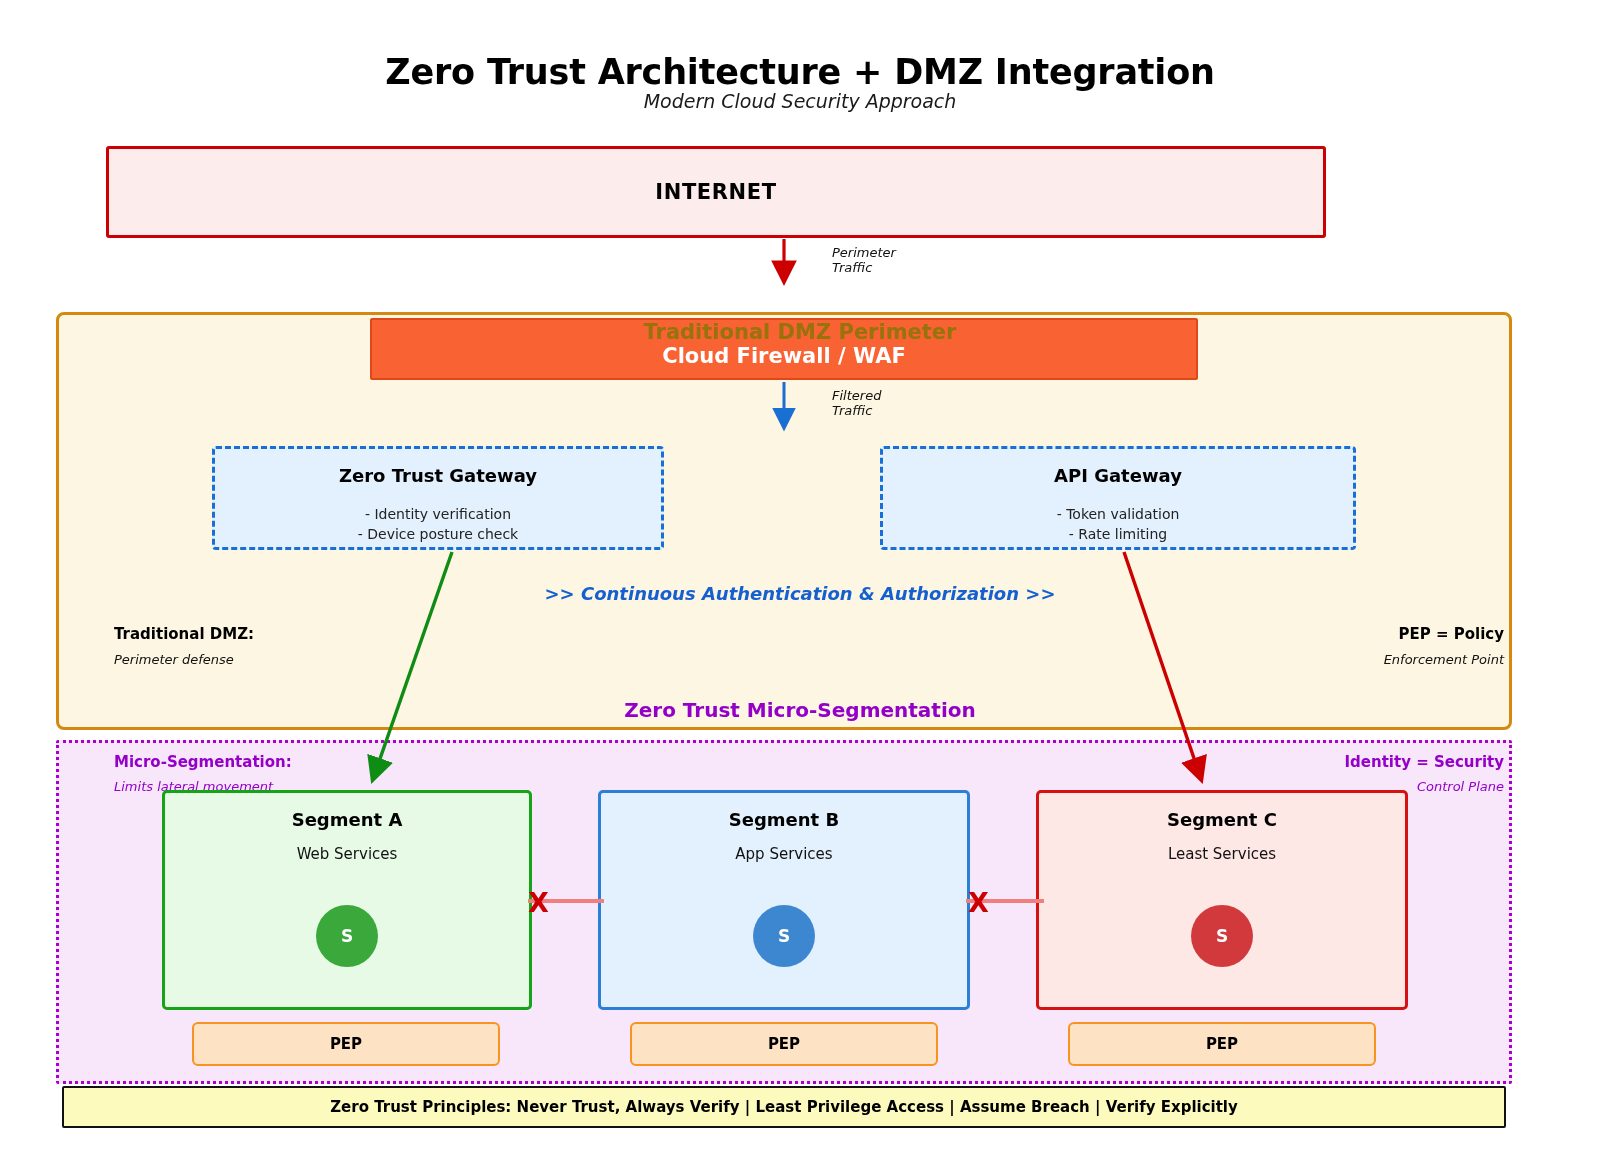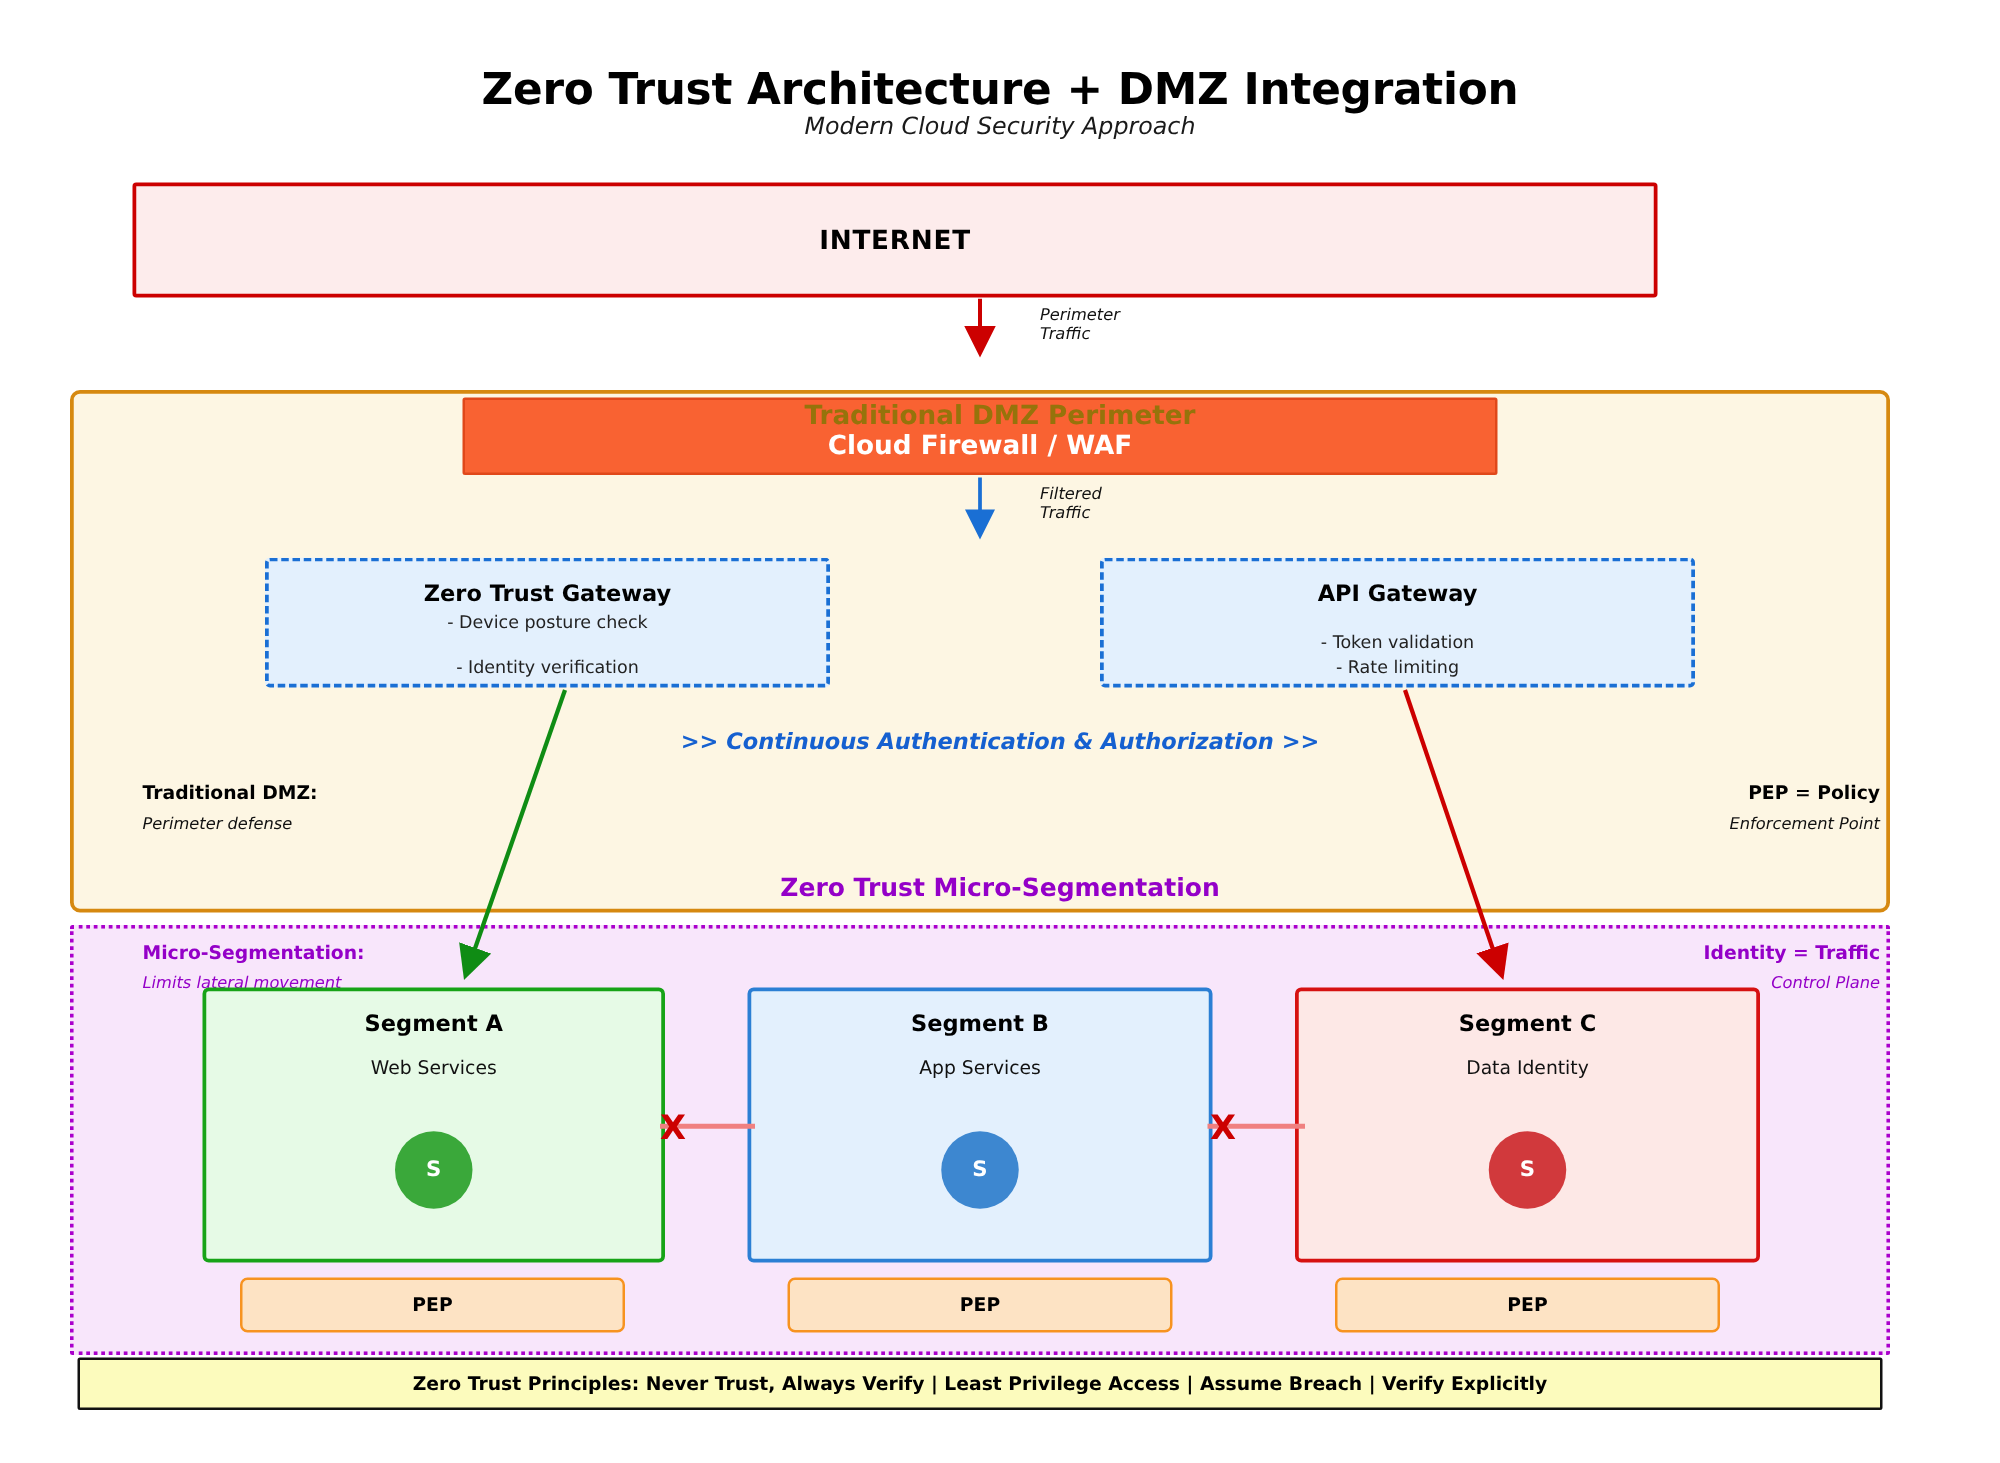--- a/index.html
+++ b/index.html
@@ -337,60 +337,60 @@
 
   <div class="dmz-region"></div>
 
   <div class="firewall-box">
     <span class="firewall-label">Cloud Firewall / WAF</span>
   </div>
   <div class="dmz-perimeter-label">Traditional DMZ Perimeter</div>
 
   <div class="gateway gw-left">
     <div class="gw-title">Zero Trust Gateway</div>
+    <div class="gw-line first">- Identity verification</div>
     <div class="gw-line">- Device posture check</div>
-    <div class="gw-line first">- Identity verification</div>
   </div>
 
   <div class="gateway gw-right">
     <div class="gw-title">API Gateway</div>
     <div class="gw-line first">- Token validation</div>
     <div class="gw-line">- Rate limiting</div>
   </div>
 
   <div class="cont-auth">&gt;&gt; Continuous Authentication &amp; Authorization &gt;&gt;</div>
 
   <div class="dmz-note-title">Traditional DMZ:</div>
   <div class="dmz-note-sub">Perimeter defense</div>
   <div class="pep-note-title">PEP = Policy</div>
   <div class="pep-note-sub">Enforcement Point</div>
 
   <div class="micro-region"></div>
   <div class="micro-seg-title">Zero Trust Micro-Segmentation</div>
 
   <div class="micro-note-title">Micro-Segmentation:</div>
   <div class="micro-note-sub">Limits lateral movement</div>
-  <div class="ident-note-title">Identity = Traffic</div>
+  <div class="ident-note-title">Identity = Security</div>
   <div class="ident-note-sub">Control Plane</div>
 
   <div class="segment seg-a">
     <div class="seg-title">Segment A</div>
     <div class="seg-sub">Web Services</div>
     <div class="seg-node node-a">S</div>
   </div>
 
   <div class="segment seg-b">
     <div class="seg-title">Segment B</div>
     <div class="seg-sub">App Services</div>
     <div class="seg-node node-b">S</div>
   </div>
 
   <div class="segment seg-c">
     <div class="seg-title">Segment C</div>
-    <div class="seg-sub">Data Identity</div>
+    <div class="seg-sub">Least Services</div>
     <div class="seg-node node-c">S</div>
   </div>
 
   <div class="pep-box pep-a">PEP</div>
   <div class="pep-box pep-b">PEP</div>
   <div class="pep-box pep-c">PEP</div>
 
   <div class="footer-box">Zero Trust Principles: Never Trust, Always Verify | Least Privilege Access | Assume Breach | Verify Explicitly</div>
 
   <div class="arrow-note ext-traffic">

